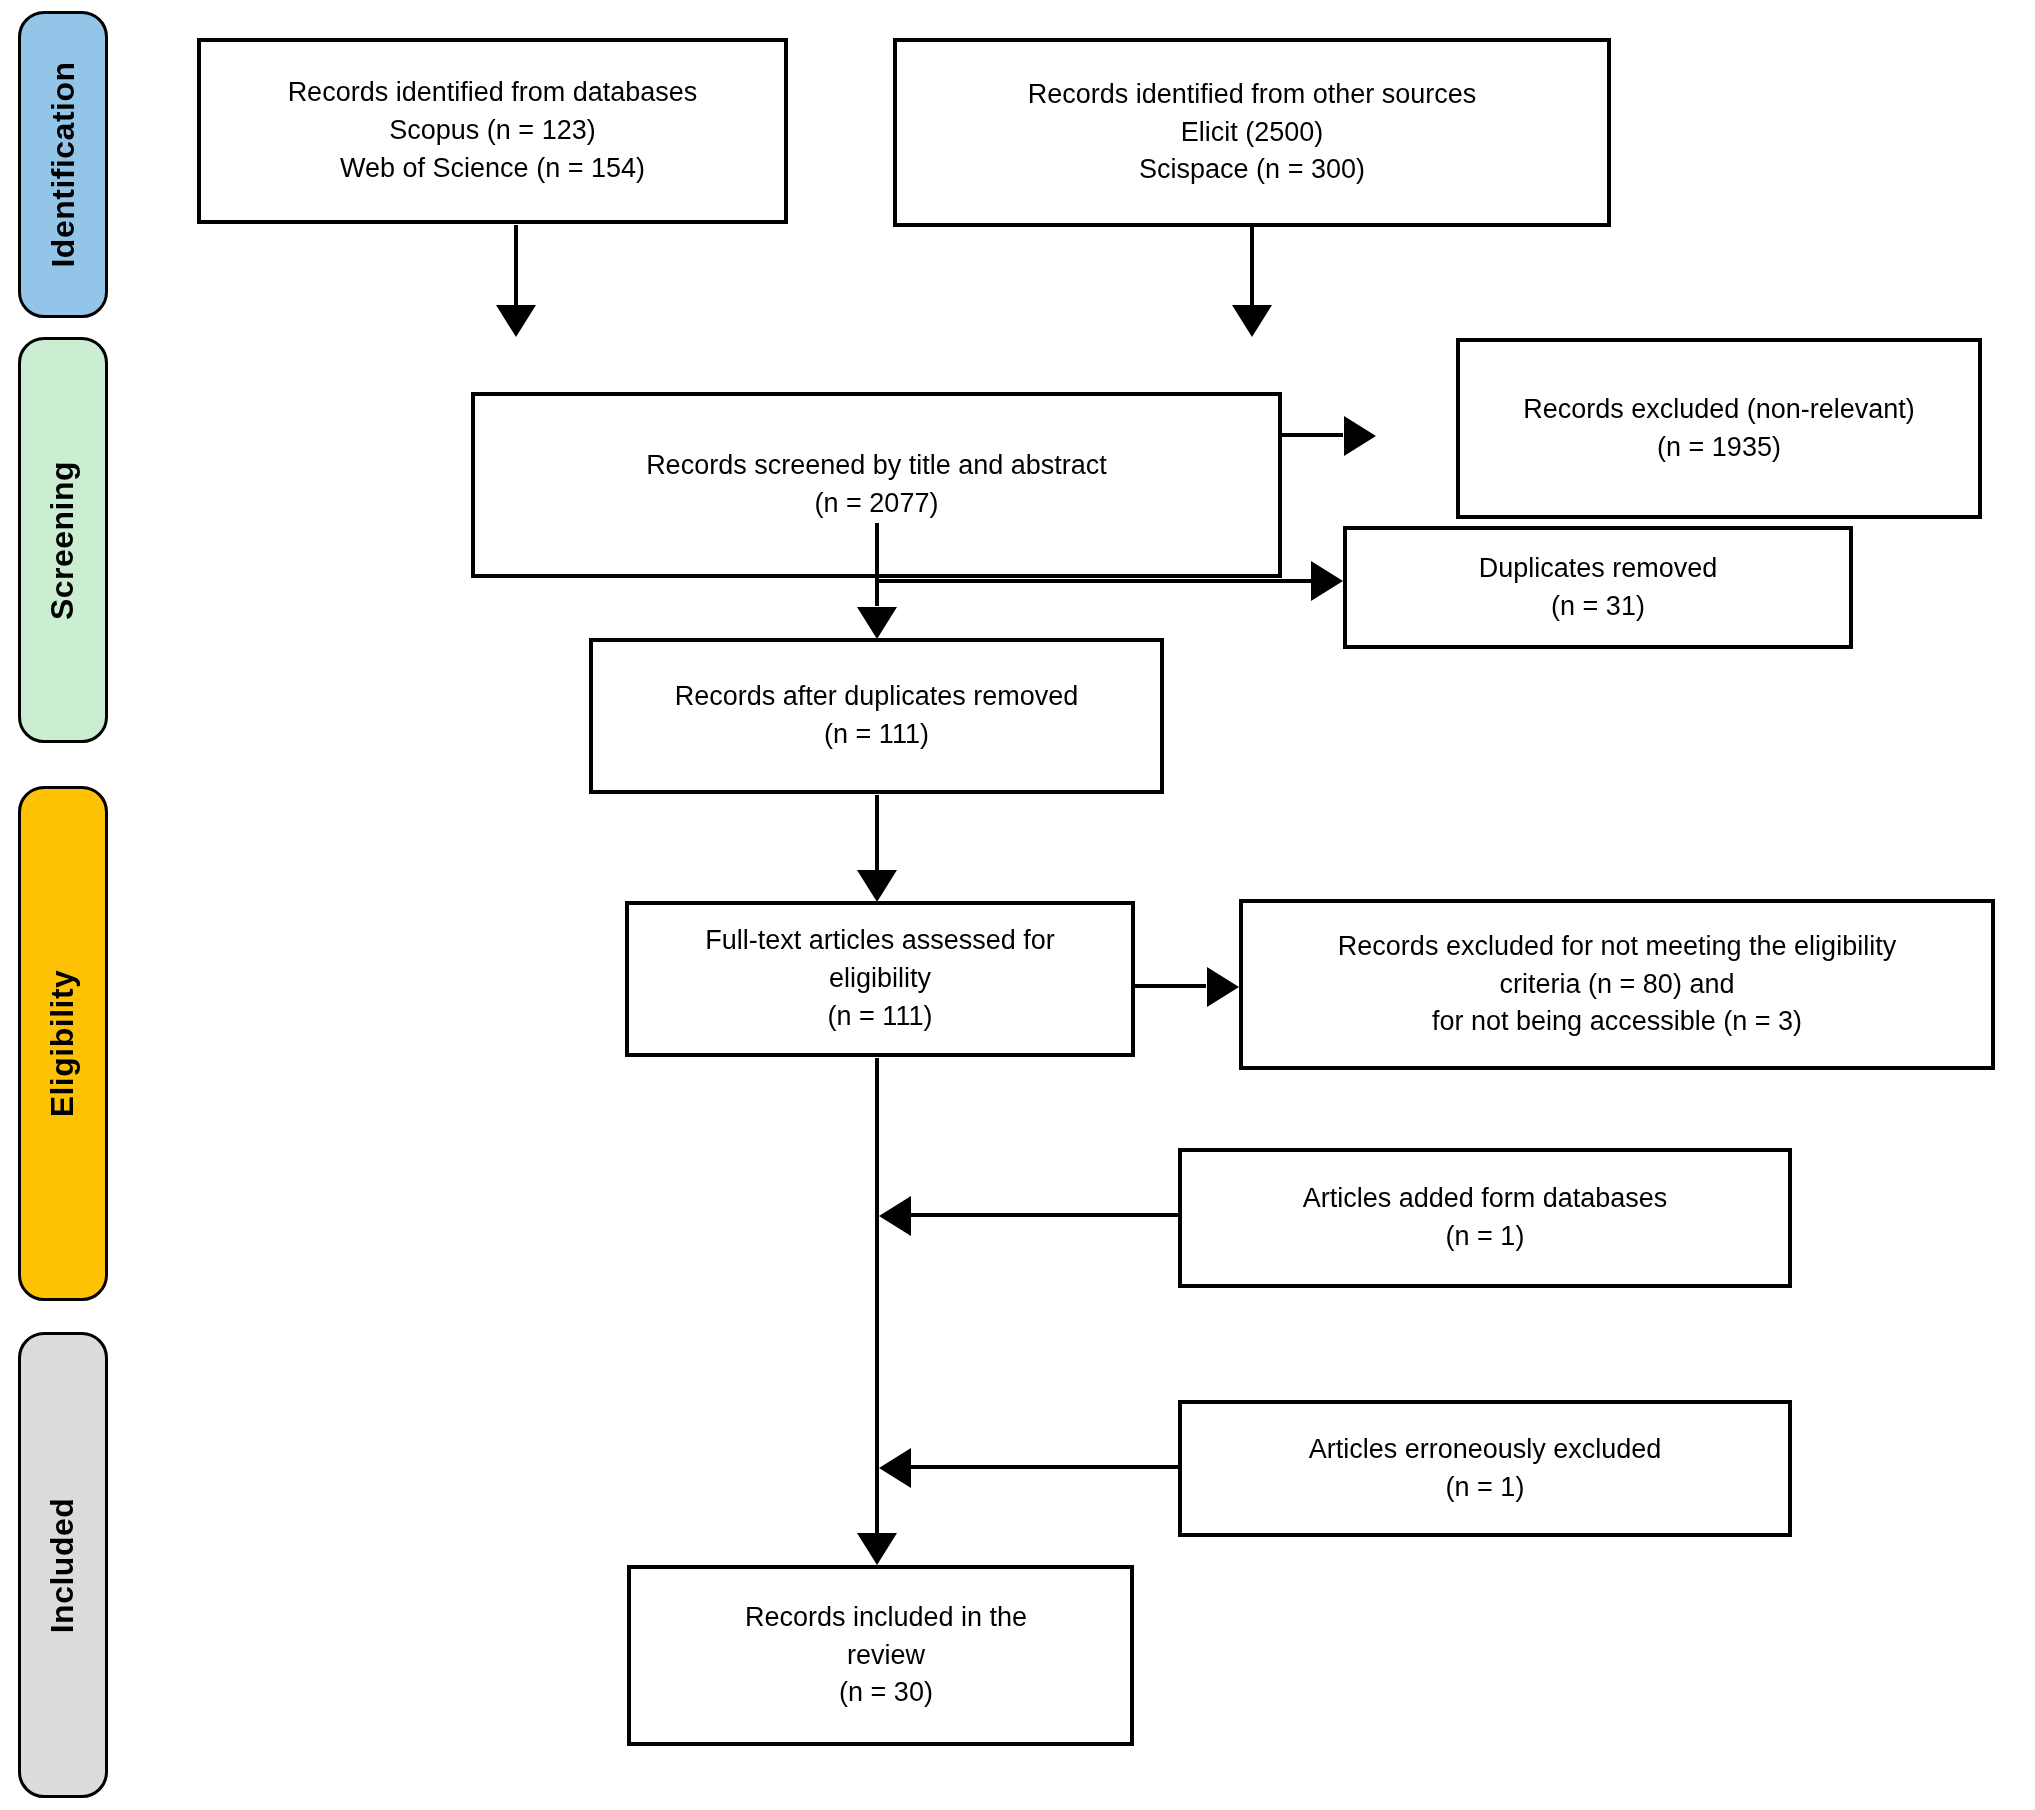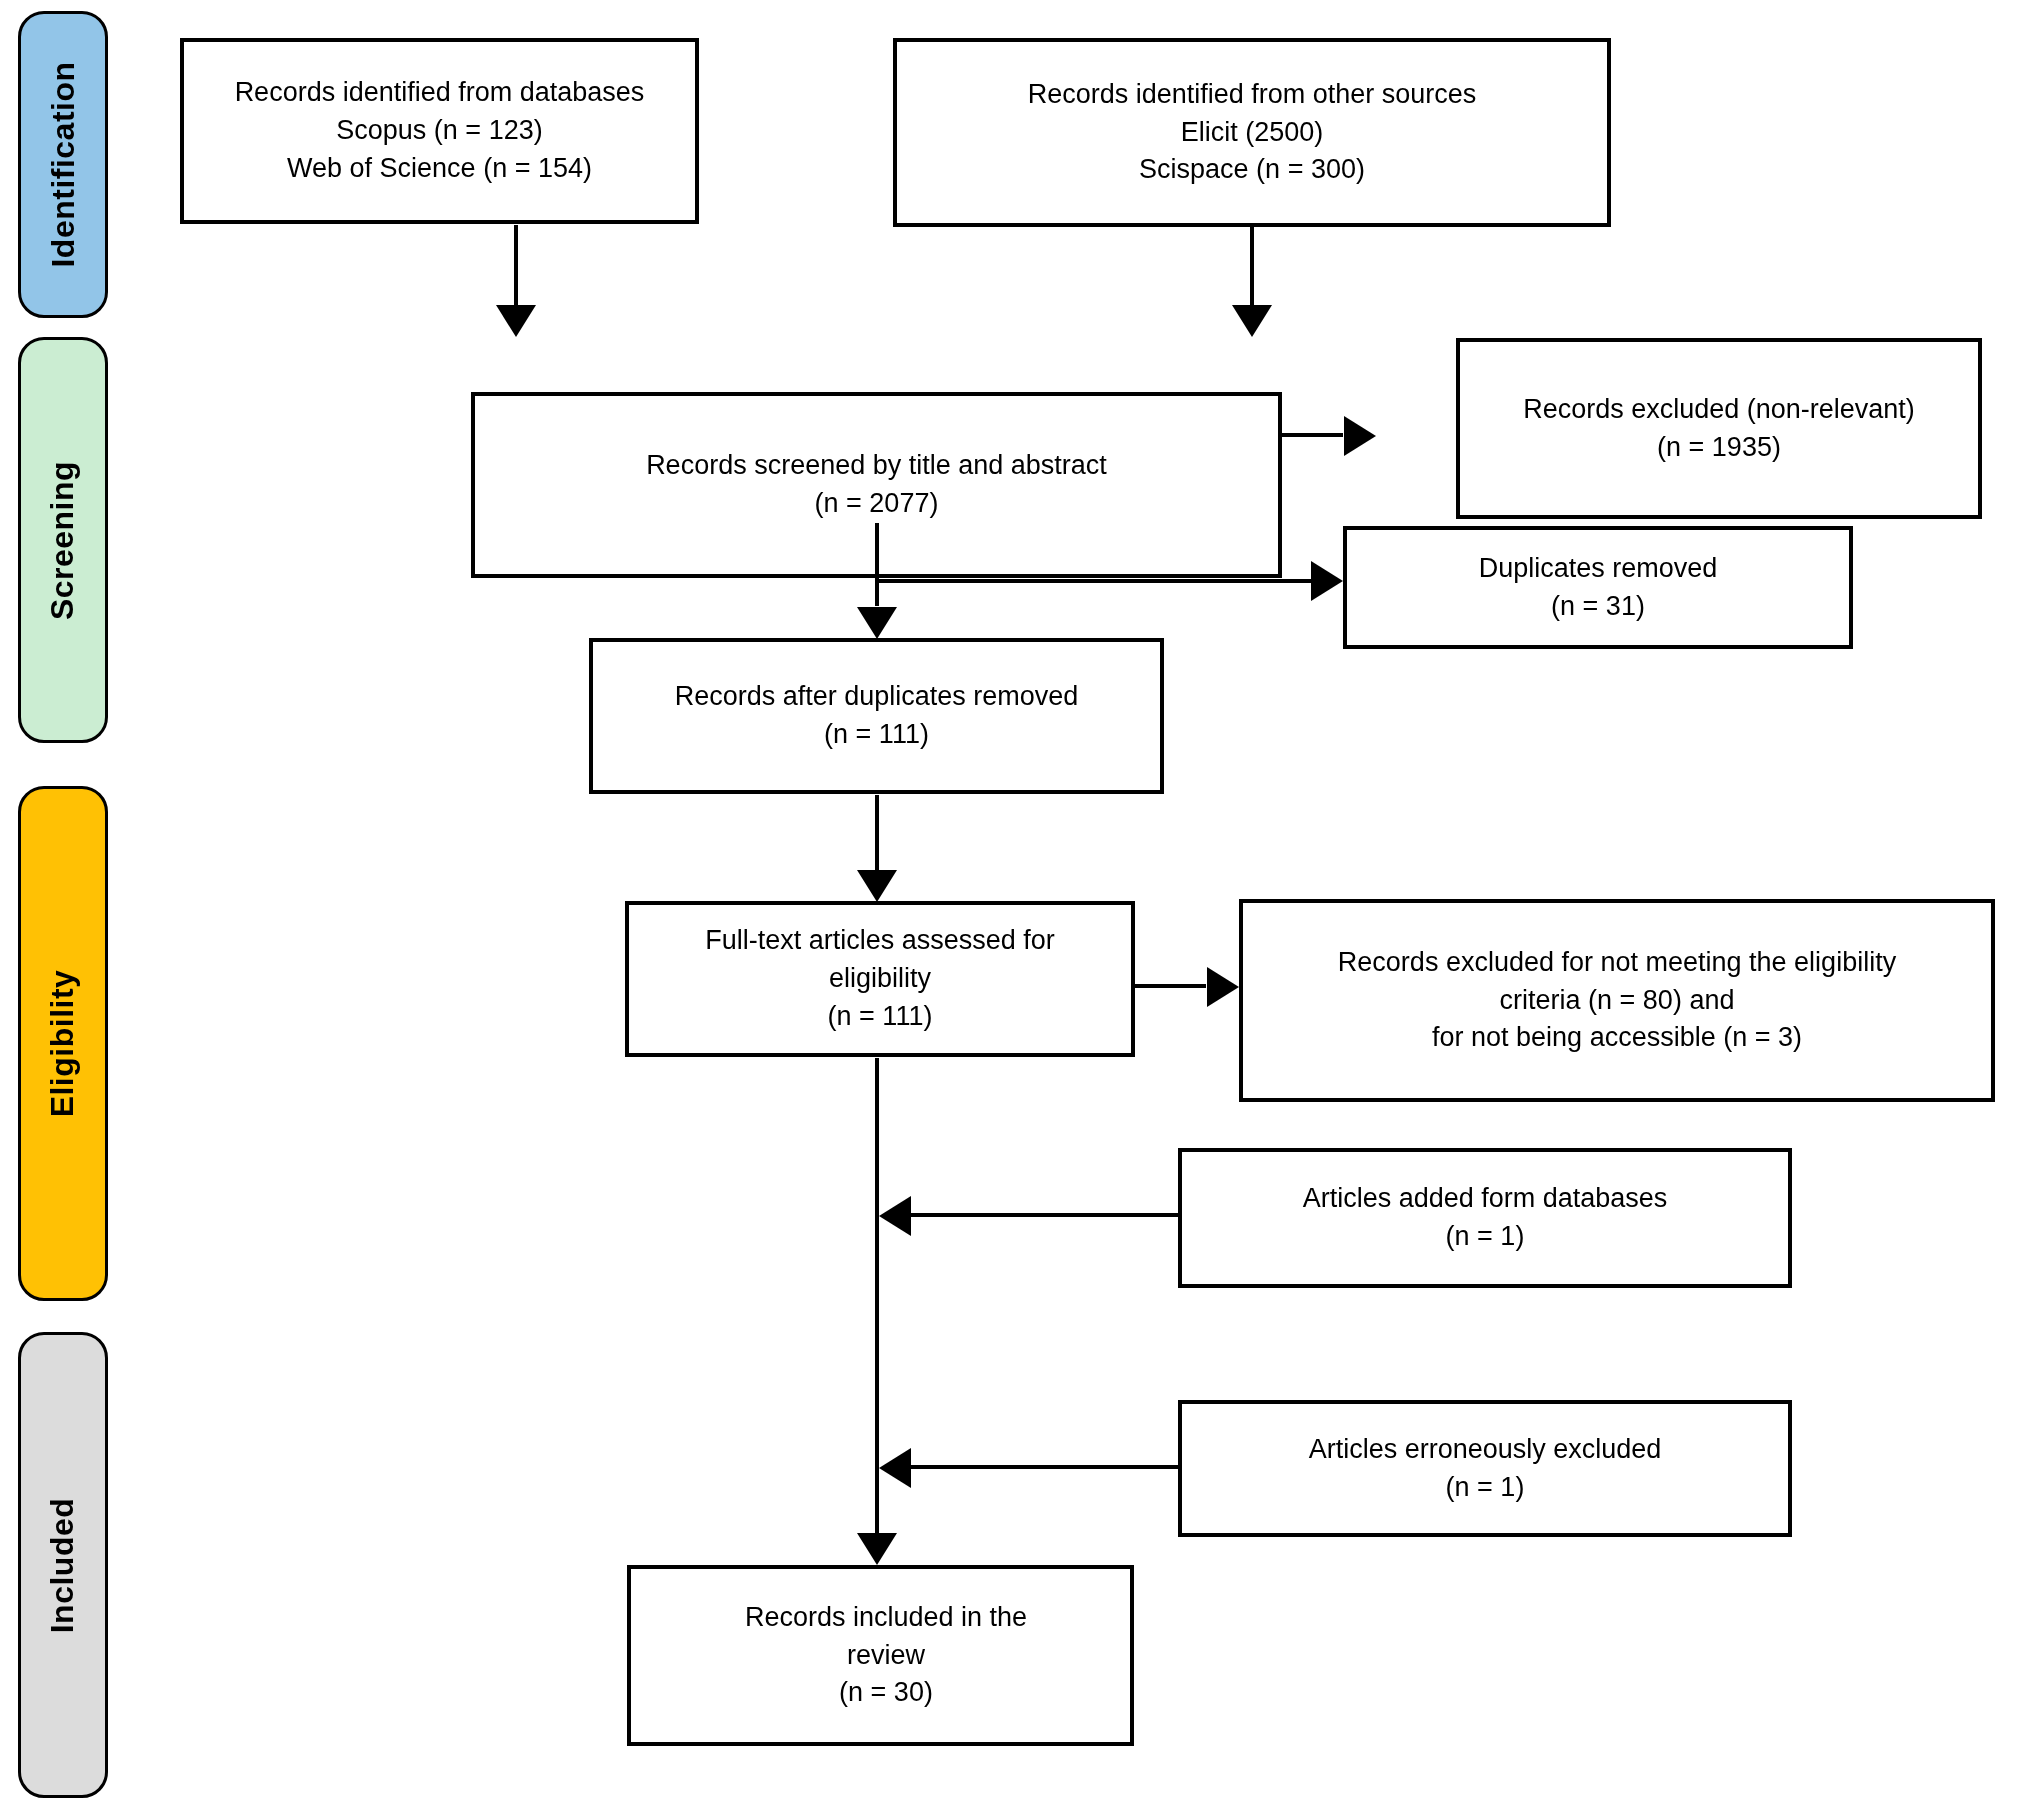--- a/index.html
+++ b/index.html
@@ -24,28 +24,28 @@
   #stage-included      {top:1332px;height:466px;}
 
   
   .fbox{
     position:absolute; background:#ffffff; border:4.4px solid #000;
     box-sizing:border-box;
     display:flex; flex-direction:column; align-items:center; justify-content:center;
     text-align:center; font-size:27px; line-height:1.4;
     padding:5.5px 10px;
   }
-  #box-databases          {left:180px;  top:38px;   width:519px; height:186px;text-align:center;}
+  #box-databases          {left:197px;  top:38px;   width:591px; height:186px;text-align:center;}
   #box-other-sources      {left:893px; top:38px;   width:718px; height:189px;}
   #box-screened           {left:471px;  top:345px;  width:811px; height:186px;margin-top:47px;}
   #box-excluded-nonrel    {left:1456px; top:338px;  width:526px;  height:181px;}
   #box-duplicates-removed {left:1343px; top:526px;  width:510px;  height:123px;}
   #box-after-duplicates   {left:589px; top:638px; width:575px; height:156px;}
   #box-fulltext           {left:625px; top:901px; width:510px;  height:156px;text-align:center;}
-  #box-excluded-elig      {left:1239px; top:899px; width:756px; height:203px;}
+  #box-excluded-elig      {left:1239px; top:899px; width:756px; height:171px;}
   #box-added-refs         {left:1178px; top:1148px; width:614px; height:140px;}
   #box-erroneous          {left:1178px; top:1400px; width:614px; height:137px;}
   #box-included-review    {left:627px; top:1565px; width:507px;  height:181px;padding-left:21px;}
 
   
   .vline{position:absolute; width:4.4px;  background:#000;}
   .hline{position:absolute; height:4.4px; background:#000;}
   .tri{position:absolute; width:0; height:0;}
   .tri-down {border-left:20px solid transparent; border-right:20px solid transparent; border-top:32px solid #000;}
   .tri-right{border-top:20px solid transparent; border-bottom:20px solid transparent; border-left:32px solid #000;}

